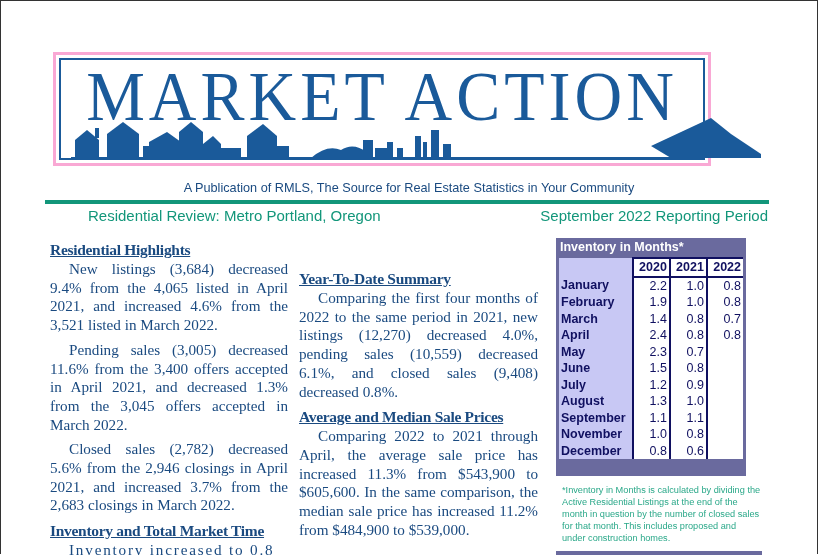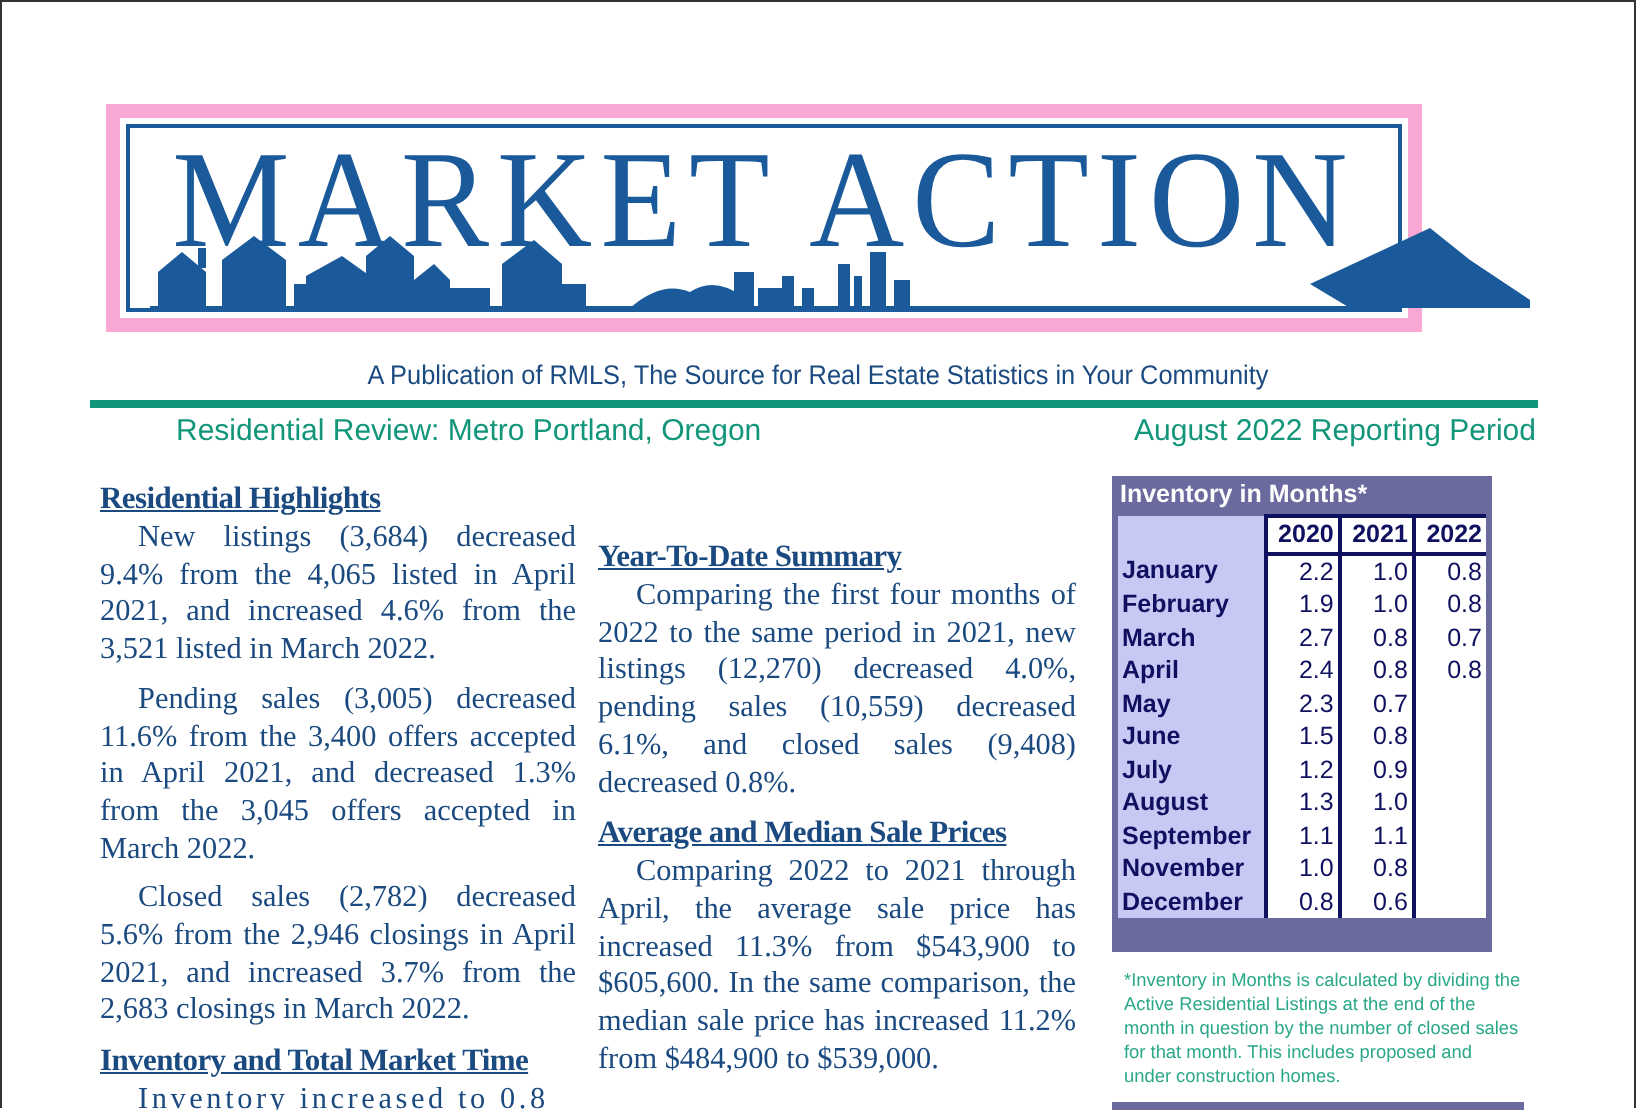--- a/index.html
+++ b/index.html
@@ -8,21 +8,21 @@
     background: #ffffff; position: relative;
     font-family: "DejaVu Serif", serif;
   }
   .page-frame {
     position: absolute; left: 0; top: 0; width: 816px; height: 553px;
     border-left: 1px solid #333; border-top: 1px solid #333; border-right: 1px solid #333;
   }
   
   .masthead {
     position: absolute; left: 53px; top: 52px; width: 658px; height: 114px;
-    border: 7px solid #f9a8d4; box-sizing: border-box;
+    border: 3px solid #f9a8d4; box-sizing: border-box;
   }
   .masthead-inner {
     position: absolute; left: 3px; top: 3px; right: 3px; bottom: 3px;
     border: 2px solid #1a5a9a;
   }
   .masthead-title {
     position: absolute; left: 0; right: 0; top: 4px;
     text-align: center; color: #1a5a9a;
     font-family: "Liberation Serif", serif;
     font-size: 66px; letter-spacing: 4px; line-height: 66px;
@@ -136,21 +136,21 @@
         <polygon points="580,28 640,0 660,16 690,36 690,40 600,40"></polygon>
       </g>
       <rect x="0" y="39" width="690" height="1" fill="#1a5a9a"></rect>
     </svg>
   </div>
 </div>
 
 <div class="tagline">A Publication of RMLS, The Source for Real Estate Statistics in Your Community</div>
 <div class="green-rule"></div>
 <div class="subhead left">Residential Review: Metro Portland, Oregon</div>
-<div class="subhead right">August 2022 Reporting Period</div>
+<div class="subhead right">September 2022 Reporting Period</div>
 
 <div class="col c1">
   <h3>Residential Highlights</h3>
   <p>New listings (3,684) decreased 9.4% from the 4,065 listed in April 2021, and increased 4.6% from the 3,521 listed in March 2022.</p>
   <p>Pending sales (3,005) decreased 11.6% from the 3,400 offers accepted in April 2021, and decreased 1.3% from the 3,045 offers accepted in March 2022.</p>
   <p>Closed sales (2,782) decreased 5.6% from the 2,946 closings in April 2021, and increased 3.7% from the 2,683 closings in March 2022.</p>
   <h3>Inventory and Total Market Time</h3>
   <p style="letter-spacing:1.8px;">Inventory increased to 0.8</p>
 </div>
 
@@ -180,21 +180,21 @@
           <td class="val">0.8</td>
         </tr>
       <tr>
           <td class="month">February</td>
           <td class="val">1.9</td>
           <td class="val">1.0</td>
           <td class="val">0.8</td>
         </tr>
       <tr>
           <td class="month">March</td>
-          <td class="val">2.7</td>
+          <td class="val">1.4</td>
           <td class="val">0.8</td>
           <td class="val">0.7</td>
         </tr>
       <tr>
           <td class="month">April</td>
           <td class="val">2.4</td>
           <td class="val">0.8</td>
           <td class="val">0.8</td>
         </tr>
       <tr>

